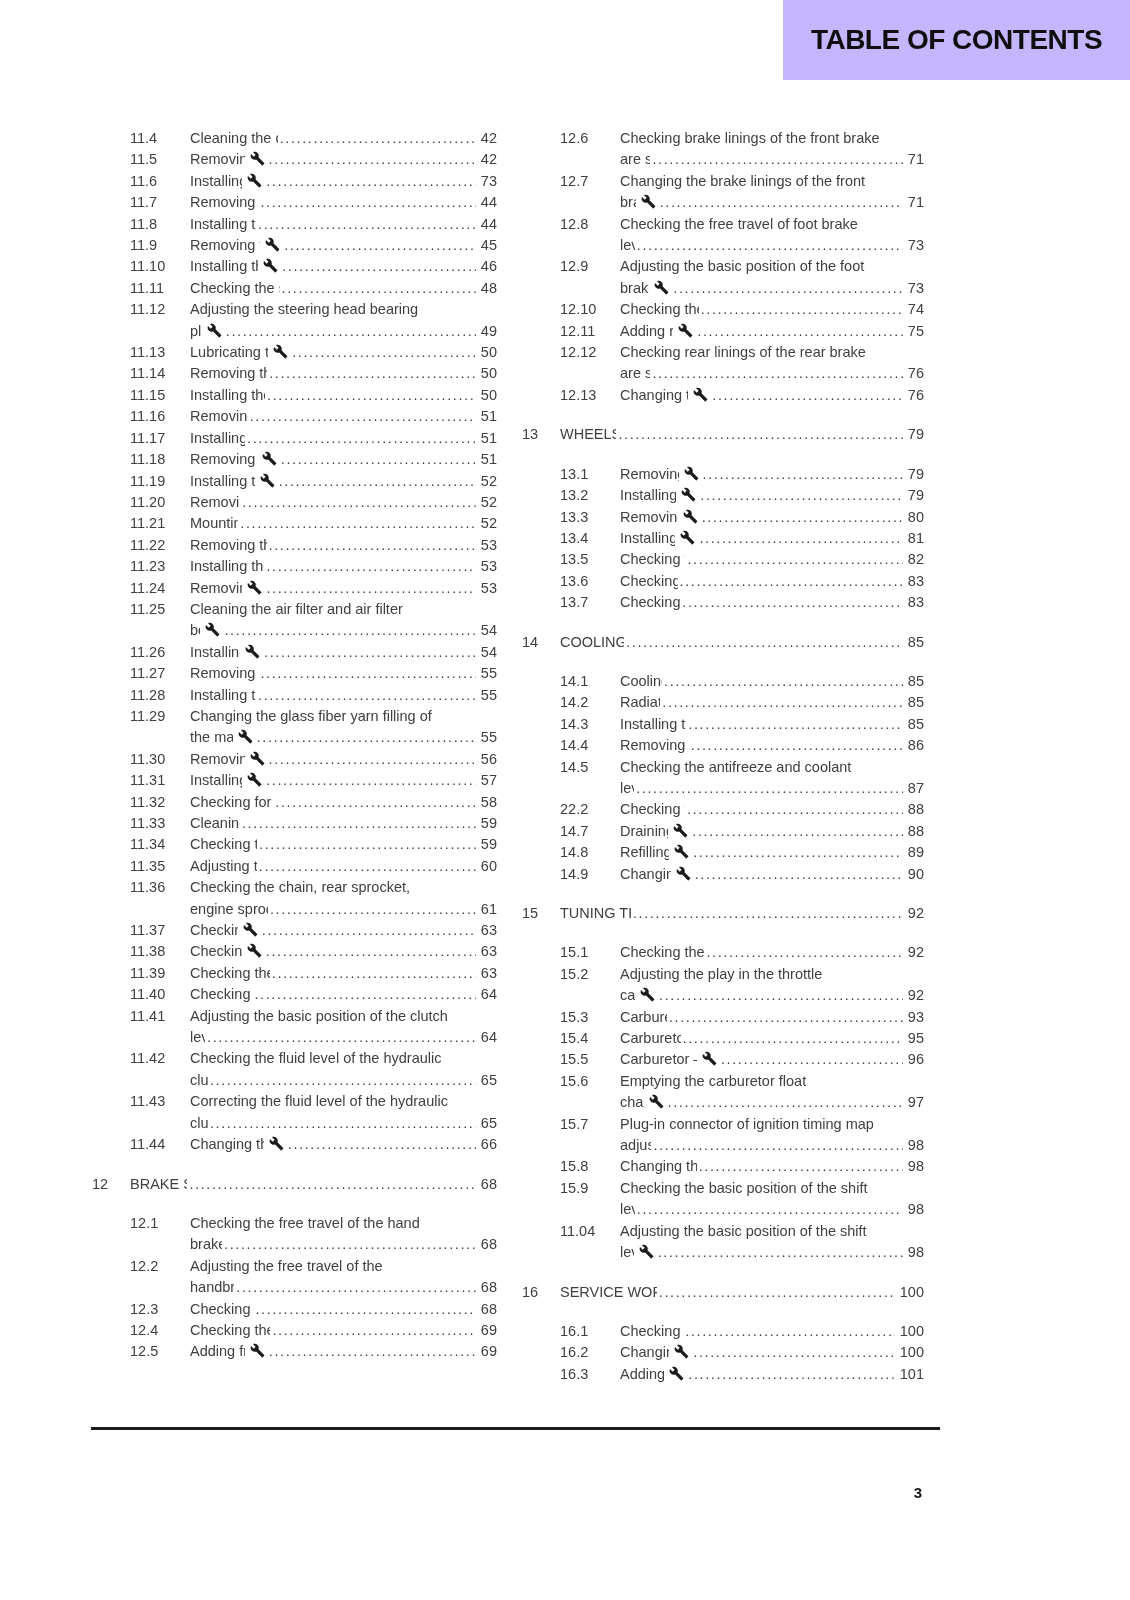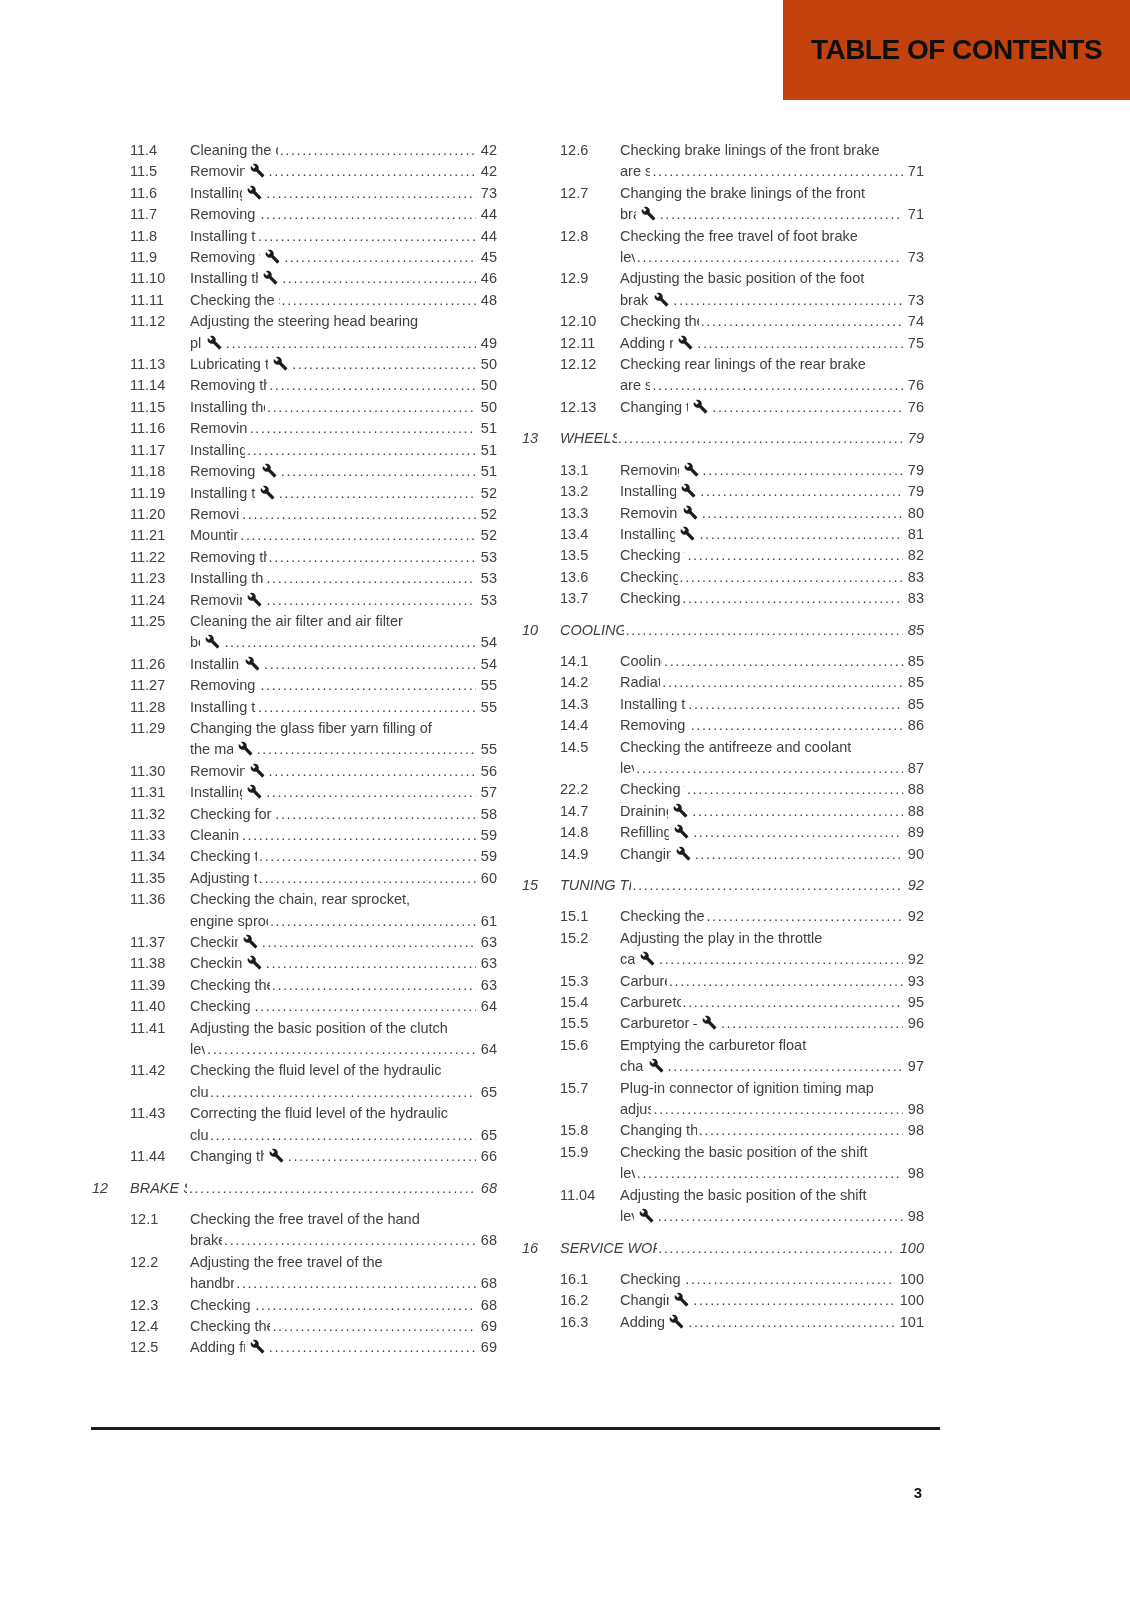--- a/index.html
+++ b/index.html
@@ -10,44 +10,44 @@
     font-family: "Liberation Sans", sans-serif;
   }
   .page {
     position: absolute; left: 0; top: 0;
     width: 1130px; height: 1600px;
     background: #ffffff;
   }
   
   .header-band {
     position: absolute; left: 783px; top: 0;
-    width: 347px; height: 100px;
-    background: #c2410c;
+    width: 347px; height: 80px;
+    background: #c4b5fd;
     display: flex; align-items: center; justify-content: center;
   }
   .header-title {
     font-size: 28px; font-weight: bold;
     color: #0f0f0f; letter-spacing: -0.5px;
     white-space: nowrap;
   }
   
   .toc-columns {
-    position: absolute; left: 92px; top: 140px;
+    position: absolute; left: 92px; top: 128px;
     width: 834px;
     display: flex; gap: 25px;
     color: #404040;
     font-size: 14.5px; line-height: 21.4px;
   }
   .toc-col { flex: 0 0 405px; width: 405px; }
   .toc-col:last-child { flex: 0 0 402px; width: 402px; }
 
   .row { display: flex; }
   .row.entry { padding-left: 38px; }
   .row.entry .num { flex: 0 0 60px; width: 60px; }
-  .row.section { padding-left: 0; margin: 10px 0; font-style: italic; }
+  .row.section { padding-left: 0; margin: 18px 0; }
   .row.section .num { flex: 0 0 38px; width: 38px; }
   .body { flex: 1 1 auto; min-width: 0; }
   .line { white-space: nowrap; }
   .line.last { display: flex; align-items: baseline; }
   .txt { flex: 0 1 auto; min-width: 0; overflow: hidden; white-space: nowrap; }
   .dots {
     flex: 1 1 auto; min-width: 0;
     overflow: hidden; white-space: nowrap;
     margin: 0 2px 0 2px;
   }
@@ -806,21 +806,21 @@
           <div class="num">13.7</div>
           <div class="body">
             <div class="line last">
               <span class="txt">Checking spoke tension</span>
               <span class="dots"></span>
               <span class="pg">83</span>
             </div>
           </div>
         </div>
         <div class="row section">
-          <div class="num">10</div>
+          <div class="num">14</div>
           <div class="body">
             <div class="line last">
               <span class="txt">COOLING SYSTEM</span>
               <span class="dots"></span>
               <span class="pg">85</span>
             </div>
           </div>
         </div>
         <div class="row entry">
           <div class="num">14.1</div>

